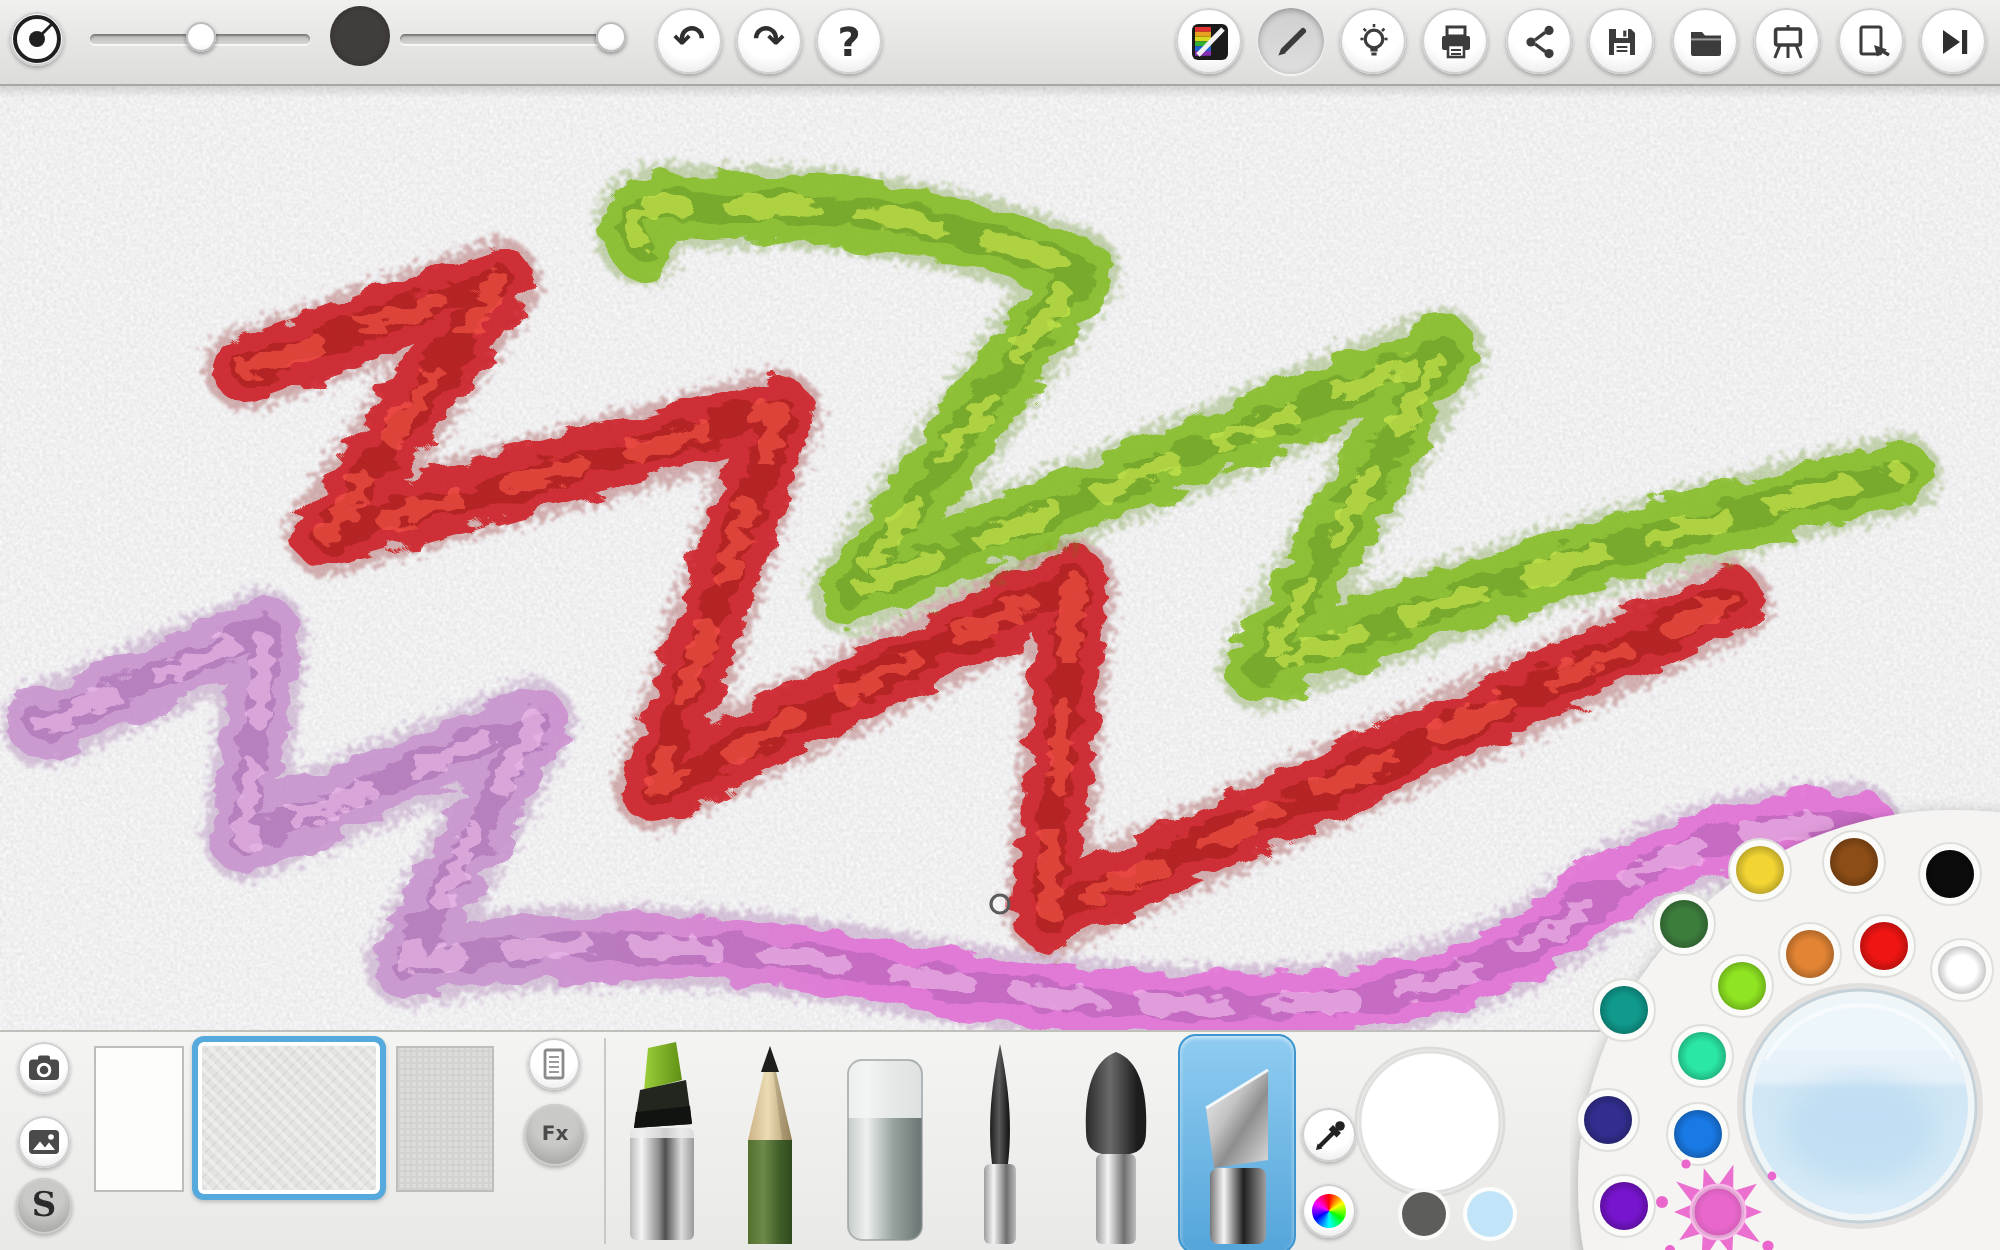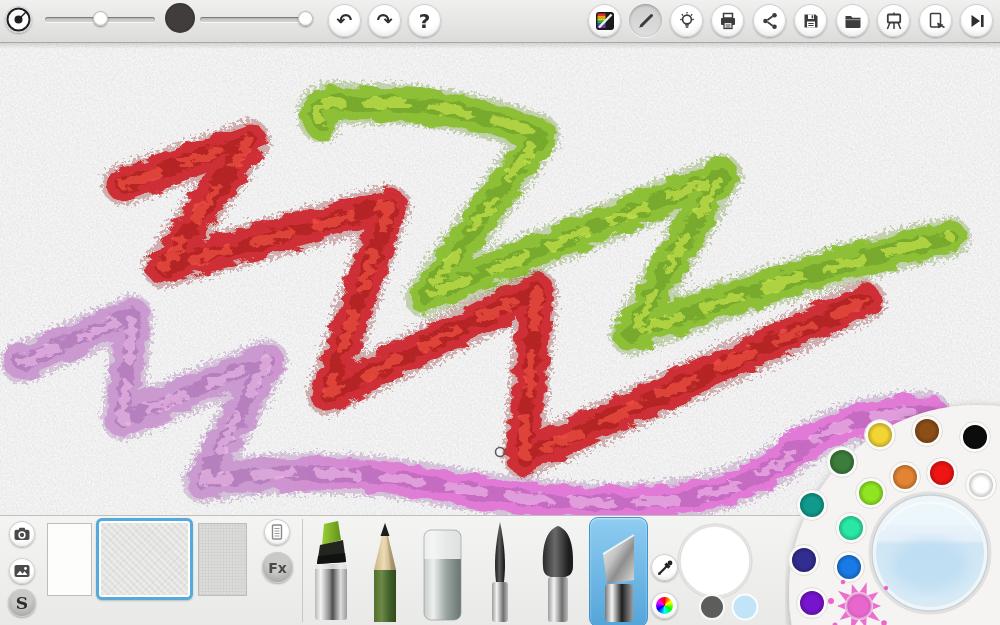--- a/index.html
+++ b/index.html
@@ -350,21 +350,21 @@
   <div class="cbtn" style="left:264px;top:3px;width:26px;height:26px">
     <svg width="20" height="20" viewBox="0 0 20 20">
       <rect x="5.5" y="3" width="9" height="14" rx="1" fill="#ffffff" stroke="#8a8a8a" stroke-width="1.4"></rect>
       <line x1="7.5" y1="6.5" x2="12.5" y2="6.5" stroke="#9a9a9a" stroke-width="1"></line>
       <line x1="7.5" y1="9" x2="12.5" y2="9" stroke="#9a9a9a" stroke-width="1"></line>
       <line x1="7.5" y1="11.5" x2="12.5" y2="11.5" stroke="#9a9a9a" stroke-width="1"></line>
       <line x1="7.5" y1="14" x2="12.5" y2="14" stroke="#9a9a9a" stroke-width="1"></line>
     </svg>
   </div>
   <div class="cbtn graybtn" style="left:262px;top:36px;width:31px;height:31px">
-    <span style="font-weight:bold;font-size:14px;color:#4a4a4a">Fx</span>
+    <span style="font-weight:bold;font-size:10px;color:#4a4a4a">Fx</span>
   </div>
 
   <div class="vdivider"></div>
 
   <svg class="toolsvg" style="left:303px" width="54" height="106" viewBox="0 0 54 106">
     <path d="M21,6 L35,3 L38,22 L19,27 Z" fill="url(#gTip)"></path>
     <path d="M17,27 L40,22 L43,44 L14,46 Z" fill="#23261f"></path>
     <path d="M15,38 L42,35 L43,44 L14,46 Z" fill="#111311"></path>
     <rect x="12" y="46" width="32" height="56" rx="3" fill="url(#gChrome)"></rect>
     <rect x="12" y="46" width="32" height="5" fill="#ededed" opacity=".8"></rect>

